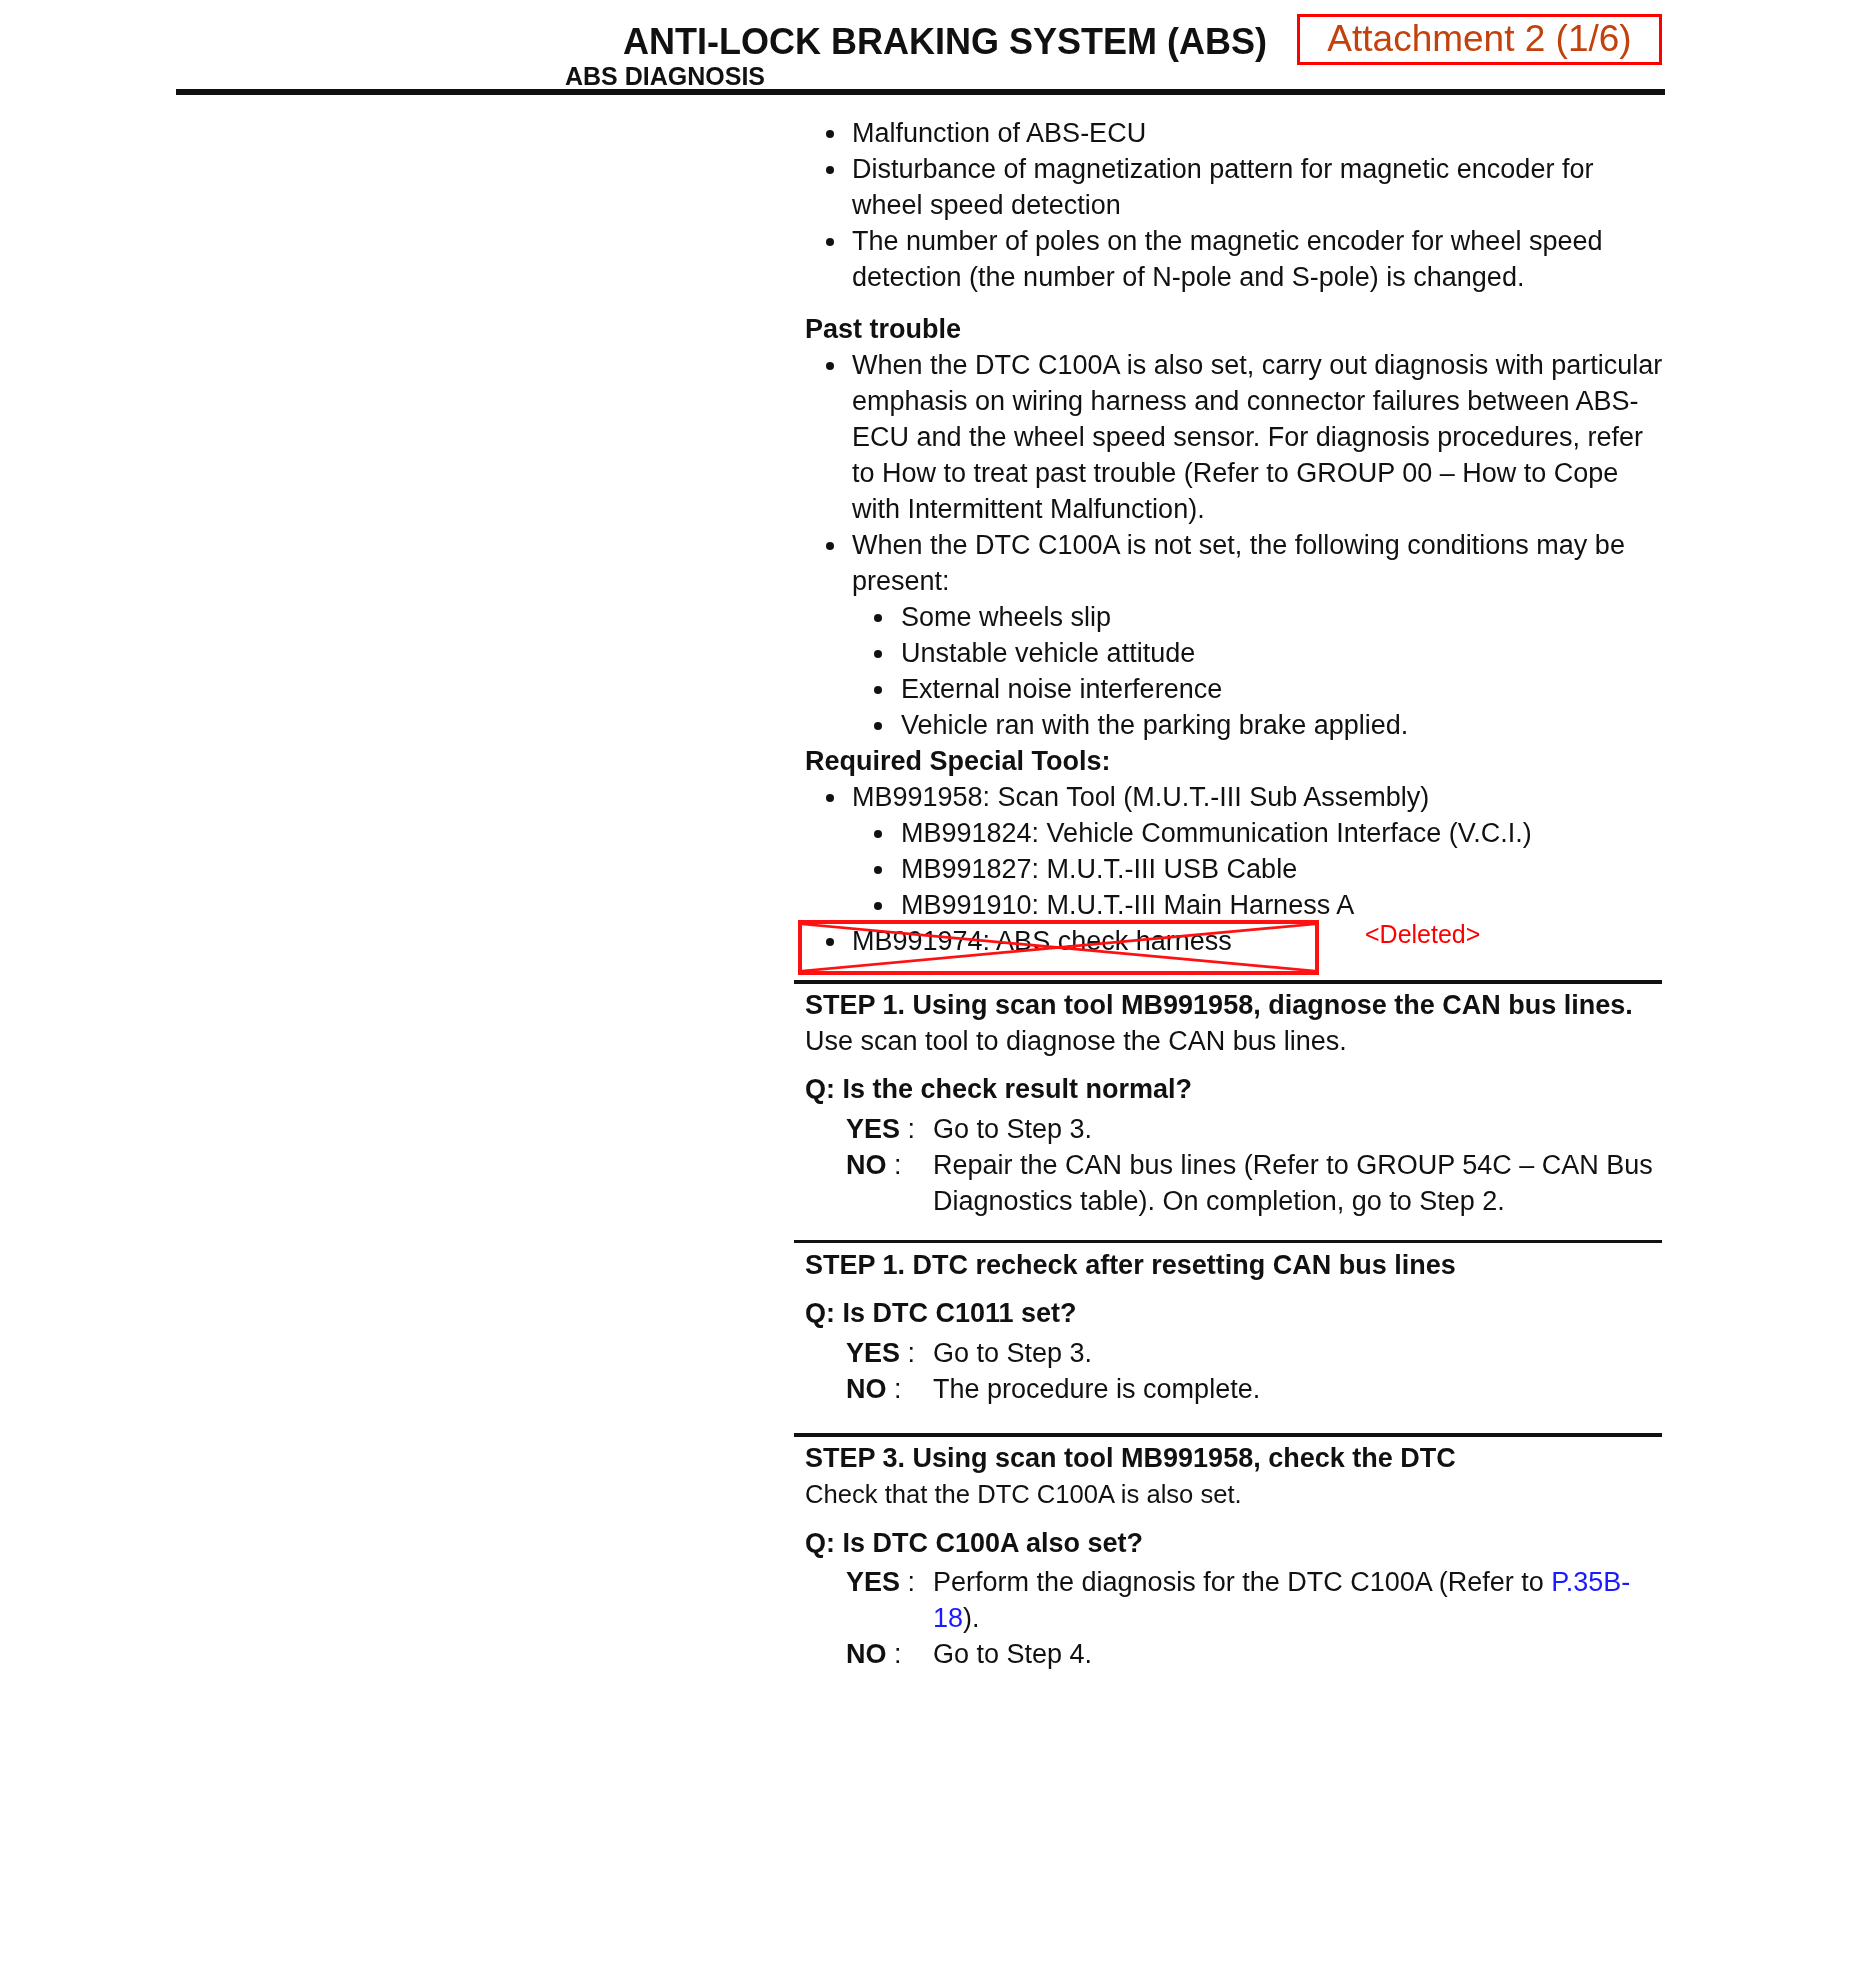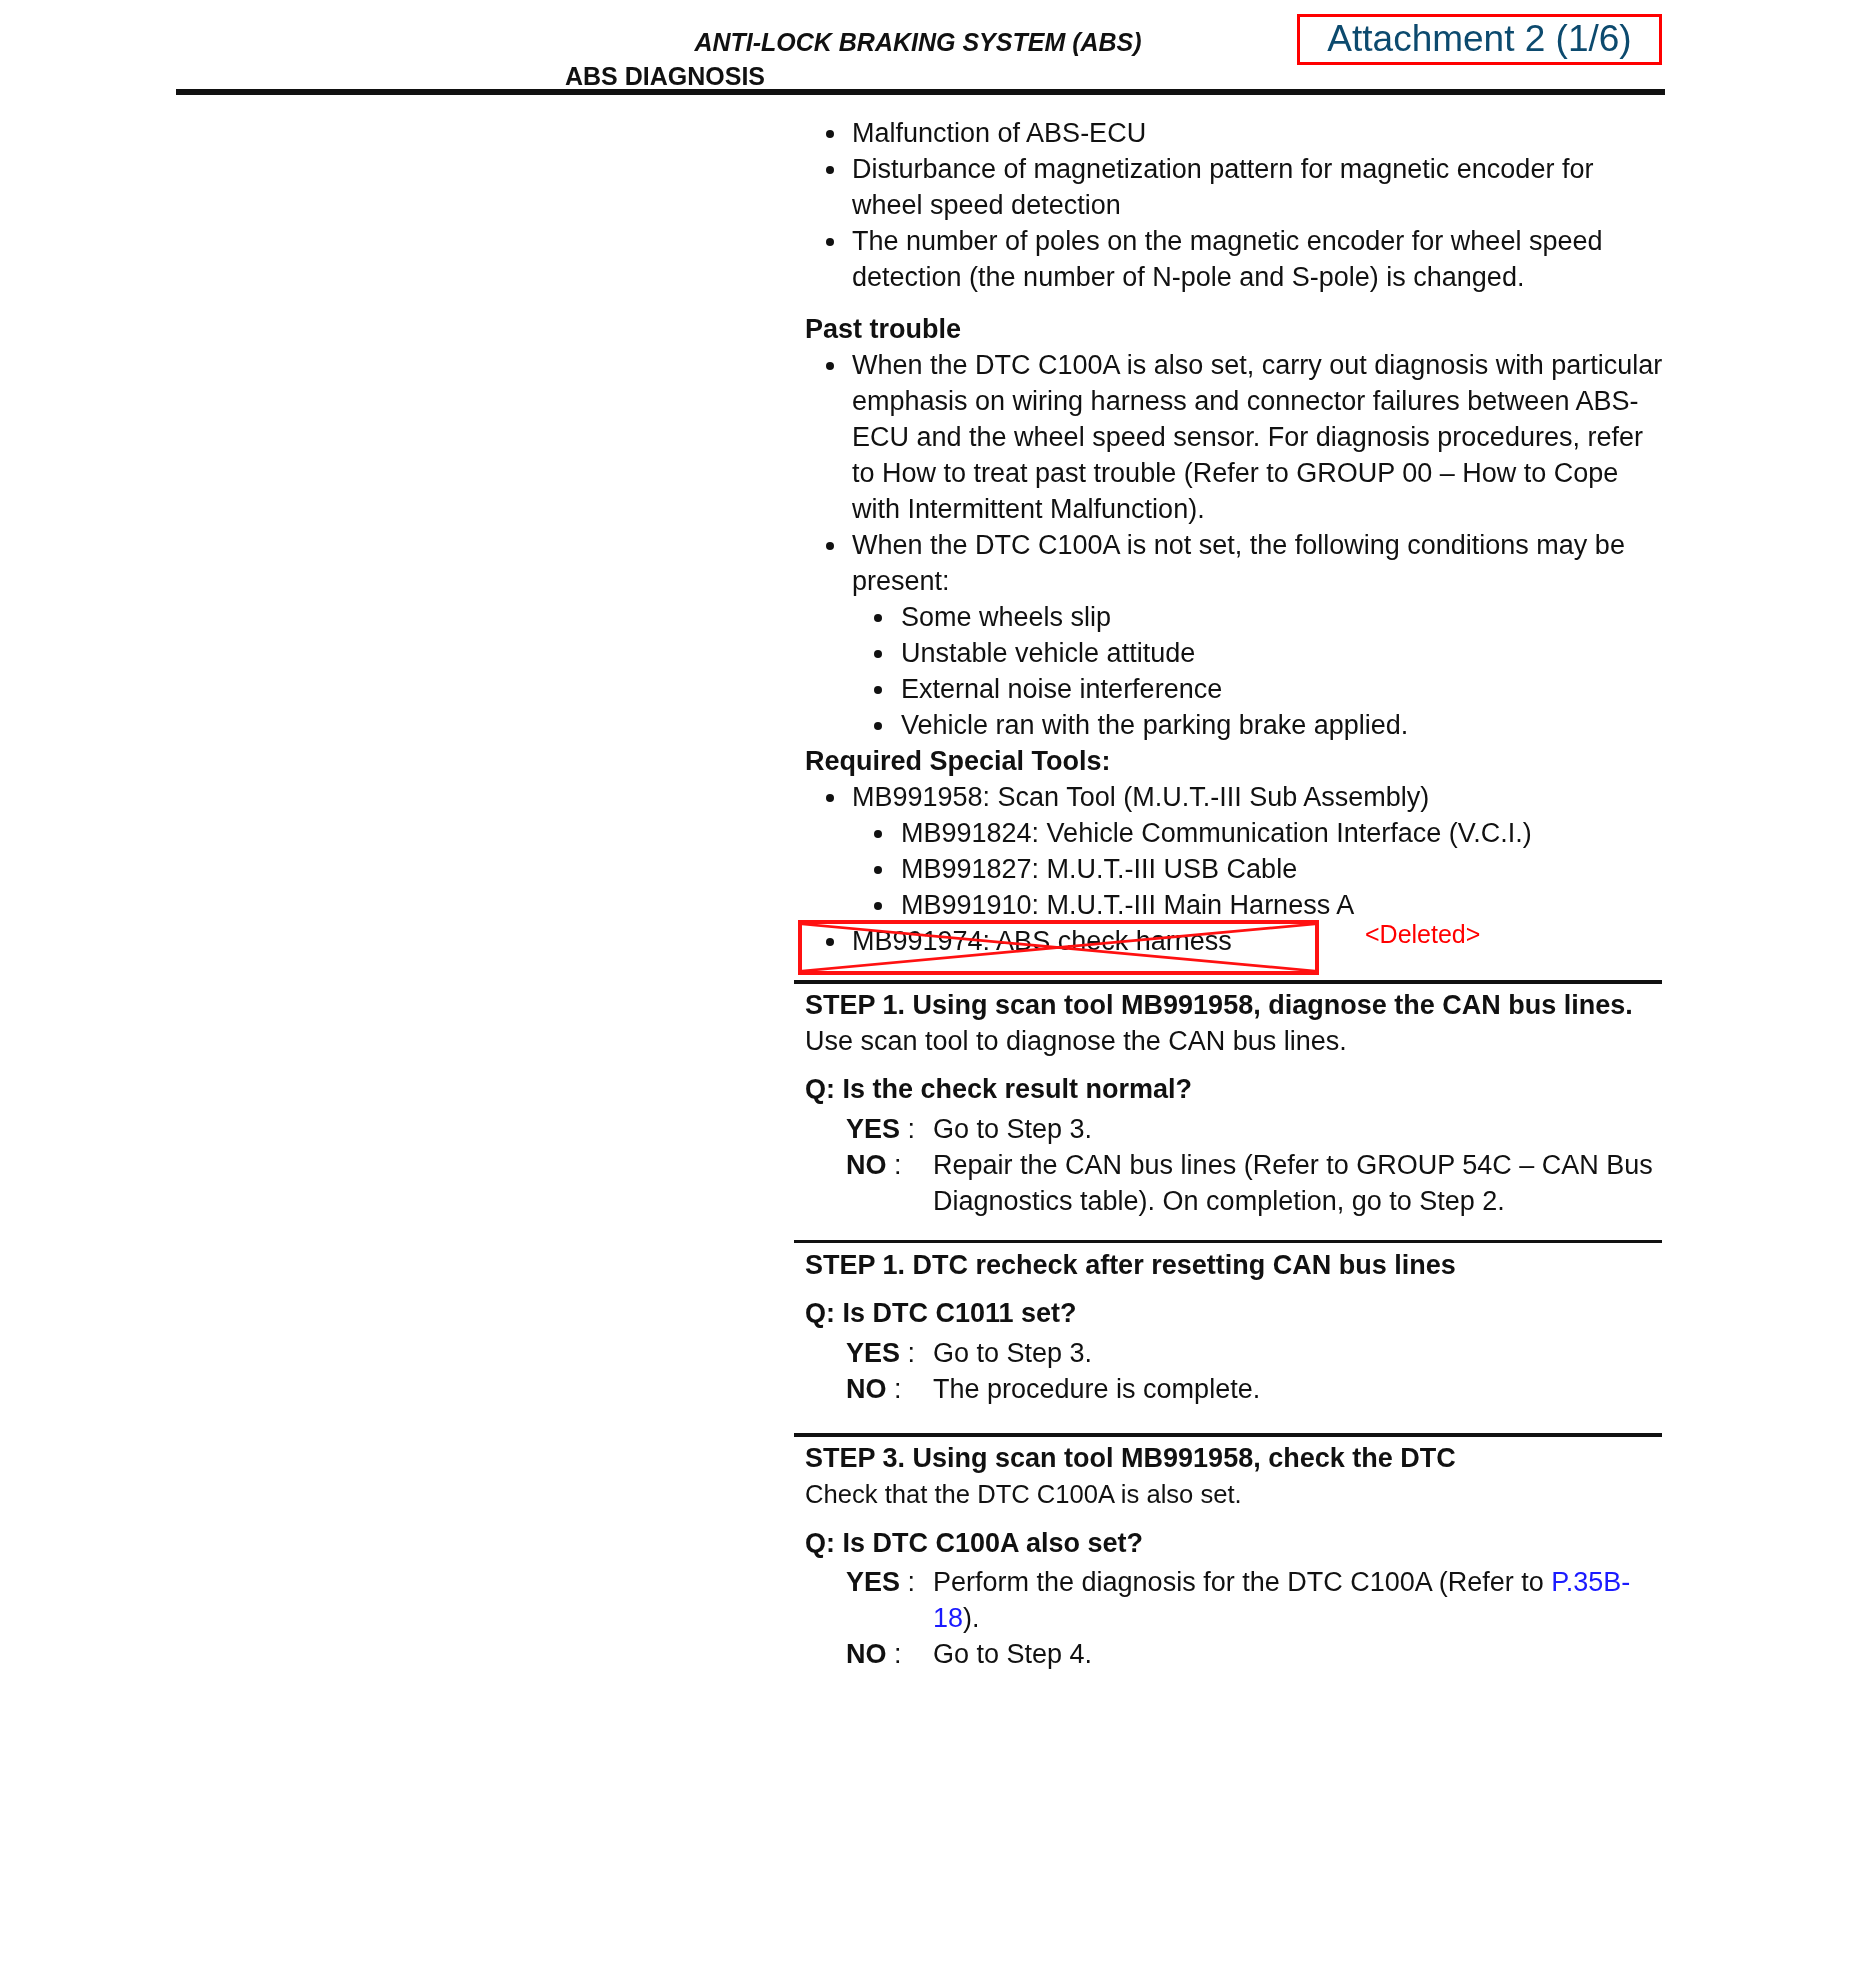--- a/index.html
+++ b/index.html
@@ -1,33 +1,32 @@
 <!DOCTYPE html>
 <html style="font-size:14px"><head>
 <meta charset="utf-8">
 <style>
   html, body { margin: 0; padding: 0; background: #ffffff; }
   body {
     width: 1854px; height: 1988px; position: relative; overflow: hidden;
     font-family: "Liberation Sans", sans-serif; color: #111111;
   }
   .hdr-title {
-    position: absolute; left: 565px; width: 706px; top: 25px;
-    text-align: center; font-weight: bold; font-size: 25px; line-height: 34px;
+    position: absolute; left: 592px; width: 706px; top: 25px;
+    text-align: center; font-weight: bold; font-size: 36px; line-height: 34px;
     letter-spacing: 0px;
-    font-style: italic;
   }
   .hdr-sub {
     position: absolute; left: 565px; width: 706px; top: 62px;
     text-align: left; font-weight: bold; font-size: 25px; line-height: 28px;
   }
   .attach-box {
     position: absolute; left: 1297px; top: 14px; width: 365px; height: 51px;
     border: 3.5px solid #ff0000; box-sizing: border-box;
-    color: #0c4a6e; font-size: 37px; line-height: 44px; text-align: center;
+    color: #c2410c; font-size: 37px; line-height: 44px; text-align: center;
   }
   .hdr-rule {
     position: absolute; left: 176px; top: 89px; width: 1489px; height: 6.2px;
     background: #111111;
   }
   .col {
     position: absolute; left: 805px; top: 115px; width: 858px;
     font-size: 27px; line-height: 36px;
   }
   .bul {

